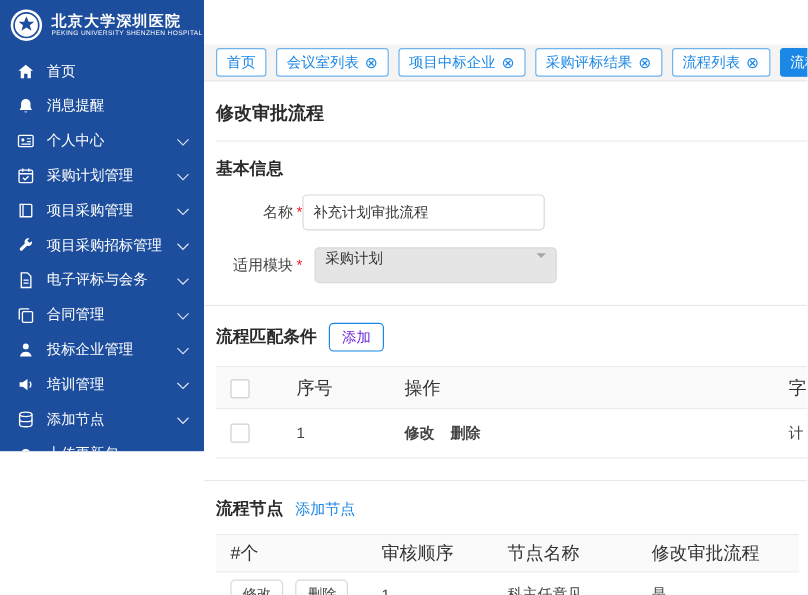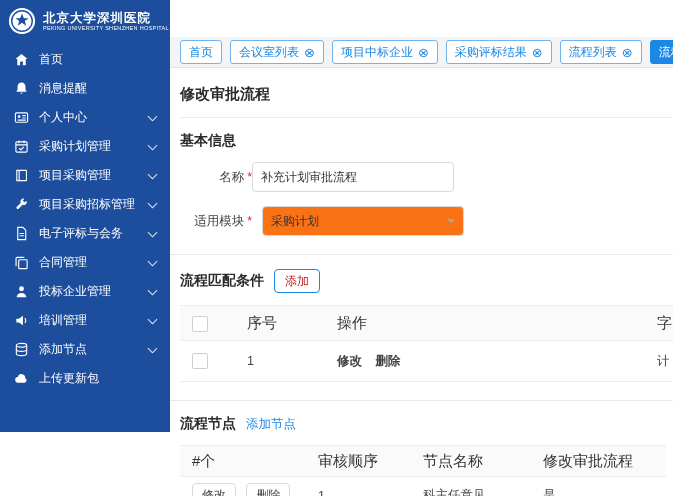--- a/index.html
+++ b/index.html
@@ -1,20 +1,20 @@
 <!DOCTYPE html>
 <html><head>
 <meta charset="utf-8">
 <style>
   html,body{margin:0;padding:0}
   body{font-family:"Liberation Sans","DejaVu Sans",sans-serif;background:#fff}
   .app{position:relative;width:673px;height:496px;overflow:hidden;background:#fff}
 
   
-  .sidebar{position:absolute;left:0;top:0;width:170px;height:432px;background:#1d4e9d;overflow:hidden}
+  .sidebar{position:absolute;left:0;top:0;width:170px;height:376px;background:#1d4e9d;overflow:hidden}
   .logo{display:flex;align-items:center;gap:7px;padding:7px 8px 6px 8px}
   .logo-mark{width:28px;height:28px;flex:0 0 auto}
   .logo-text{display:flex;flex-direction:column;line-height:1.15}
   .logo-title{color:#fff;font-size:12.5px;font-weight:bold;letter-spacing:1px;font-family:"Liberation Serif","DejaVu Serif",serif;white-space:nowrap}
   .logo-sub{color:#fff;font-size:5.5px;letter-spacing:.3px;white-space:nowrap}
   .menu{margin-top:4px}
   .menu-item{display:flex;align-items:center;height:29px;padding:0 14px 0 14px;color:#fff;font-size:12px;font-weight:500;cursor:pointer;white-space:nowrap}
   .mi-icon{width:15px;height:15px;margin-right:10px;flex:0 0 auto;display:inline-flex}
   .mi-icon svg{width:15px;height:15px}
   .chev{width:6px;height:6px;border-right:1.4px solid rgba(255,255,255,.85);border-bottom:1.4px solid rgba(255,255,255,.85);transform:rotate(45deg);margin-left:auto;margin-top:-2px}
@@ -36,24 +36,24 @@
   .page-title{font-size:15px;font-weight:bold;color:#2b2b2b;padding:17px 0 13px 0;border-bottom:1px solid #ececec}
   .sec-head{font-size:14px;font-weight:bold;color:#2b2b2b;margin:14px 0 8px 0}
   .sec-row{display:flex;align-items:center;gap:10px;margin:14px 0 12px 0}
   .sec-row .sec-head{margin:0}
   .divider{height:1px;background:#e9e9e9;margin:18px 0 0 -18px}
 
   .form-row{display:flex;align-items:center;margin:12px 0 14px 0}
   .form-label{width:72px;text-align:right;font-size:12.5px;color:#444;white-space:nowrap}
   .star{color:#f5222d;margin-left:3px;font-size:12.5px}
   .input{width:184px;height:28px;border:1px solid #d9d9d9;border-radius:4px;padding:0 8px;font-size:12px;color:#333;font-family:Liberation Sans, sans-serif;outline:none}
-  .select{margin-left:10px;width:184px;height:28px;border:1px solid #d9d9d9;border-radius:4px;padding:0 8px;font-size:12px;color:#333;display:flex;align-items:center;cursor:pointer;background:#f97316}
+  .select{margin-left:10px;width:184px;height:28px;border:1px solid #d9d9d9;border-radius:4px;padding:0 8px;font-size:12px;color:#333;display:flex;cursor:pointer;background:#e5e5e5}
   .caret{margin-left:auto;width:0;height:0;border:4px solid transparent;border-top-color:#a6a6a6;margin-top:4px}
 
-  .btn-add{height:24px;padding:0 10px;border:1px solid #1b87e6;color:#b91c1c;background:#fff;border-radius:4px;font-size:12px;cursor:pointer;font-family:inherit}
+  .btn-add{height:24px;padding:0 10px;border:1px solid #1b87e6;color:#6d28d9;background:#fff;border-radius:4px;font-size:12px;cursor:pointer;font-family:inherit}
   .link{color:#1b87e6;font-size:12.5px;cursor:pointer}
 
   table{border-collapse:collapse;table-layout:fixed}
   .t1{width:580px}
   .t2{width:486px}
   th{background:#fafafa;border-top:1px solid #ececec;border-bottom:1px solid #ececec;font-weight:500;text-align:left;padding:0 12px;height:34px;font-size:15px;color:#333;overflow:hidden;white-space:nowrap}
   td{border-bottom:1px solid #ececec;padding:0 12px;height:40px;font-size:12.5px;color:#444;overflow:hidden;white-space:nowrap}
   .t2 th{height:30px}
   .t2 td{height:37px}
   .cb{display:inline-block;width:14px;height:14px;border:1px solid #cfcfcf;border-radius:2px;background:#fff;vertical-align:middle;cursor:pointer}

